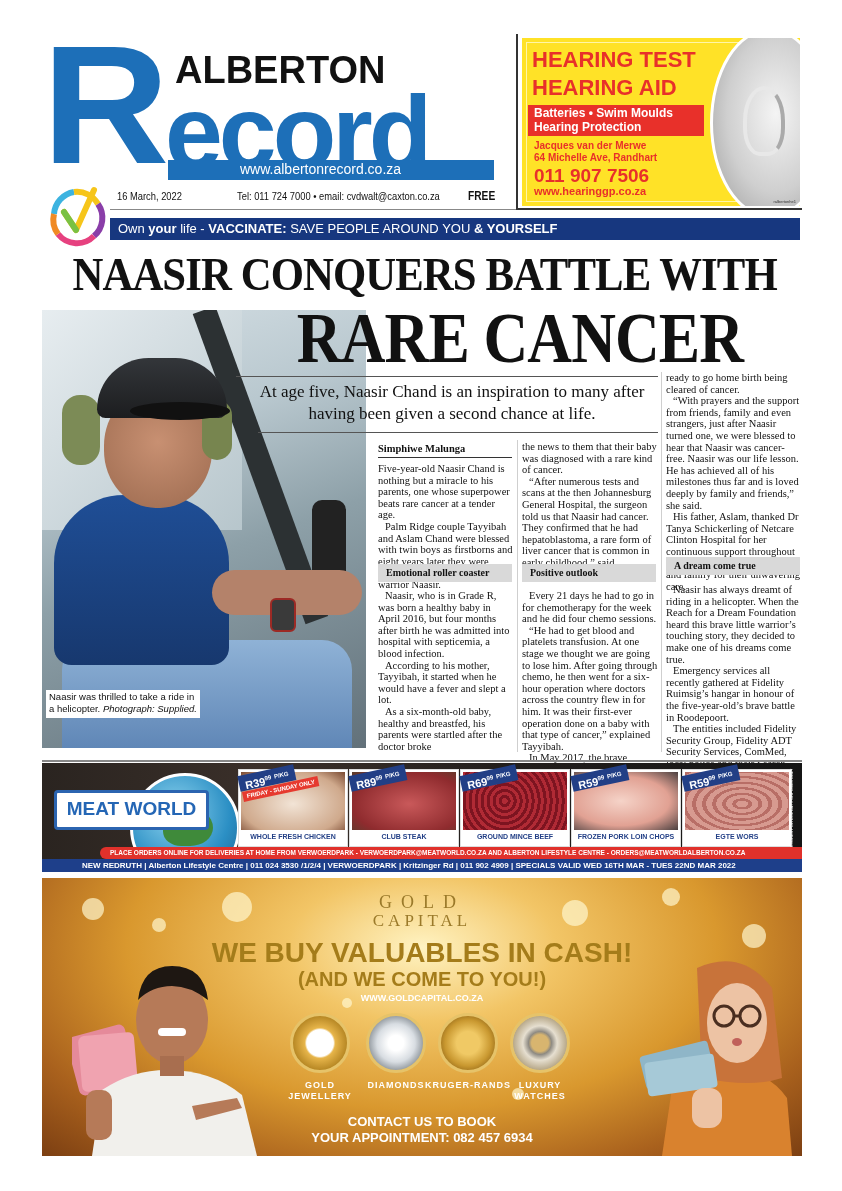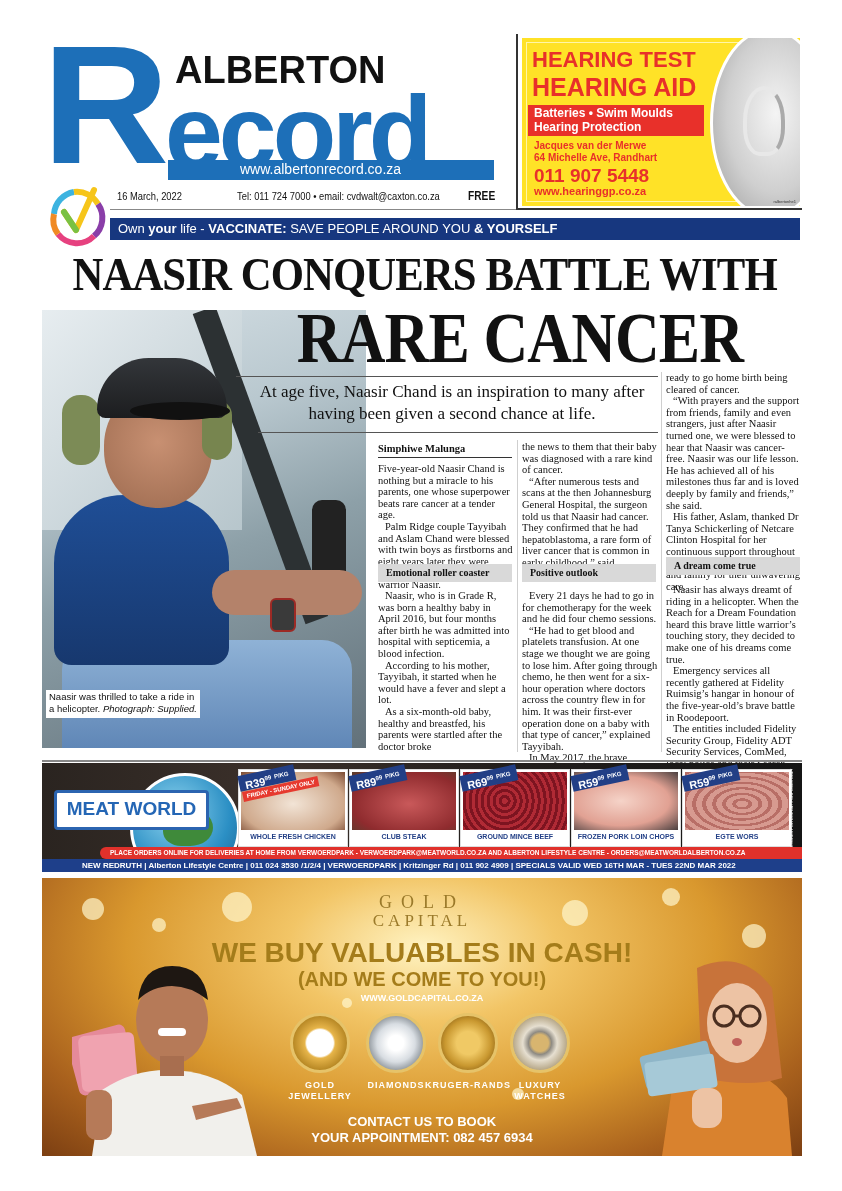--- a/index.html
+++ b/index.html
@@ -27,21 +27,21 @@
   .vax-text b { font-weight: 900; }
 
   
   .hear-frame { left: 516px; top: 34px; width: 286px; height: 176px; border-left: 2px solid #333; border-bottom: 2px solid #333; }
   .hear-ad { left: 522px; top: 38px; width: 278px; height: 168px; background: #ffe227; overflow: hidden; }
   .hear-inner { left: 4px; top: 4px; width: 270px; height: 160px; border: 1px solid #fff6a8; }
   .hear-ear { right: -30px; top: -10px; width: 120px; height: 190px; border-radius: 50%;
     background: radial-gradient(ellipse at 55% 45%, #f4f4f4 0%, #cfcfcf 55%, #9a9a9a 100%); border: 3px solid #fff; }
   .hear-ear-shape { left: 30px; top: 55px; width: 42px; height: 70px; border: 4px solid #e8e8e8; border-radius: 50% 50% 40% 40%; border-right-color: #aaa; }
   .hear-h1 { left: 10px; top: 10px; font-family: "Liberation Sans", sans-serif; font-weight: 700; font-size: 22px; line-height: 24px; color: #e8302a; }
-  .hear-h2 { left: 10px; top: 36px; font-family: "Liberation Sans", sans-serif; font-weight: 700; font-size: 25px; line-height: 27px; color: #e8302a; }
+  .hear-h2 { left: 10px; top: 36px; font-family: "Liberation Sans", sans-serif; font-weight: 700; font-size: 22px; line-height: 27px; color: #e8302a; }
   .hear-band { left: 6px; top: 67px; width: 176px; height: 31px; background: #e8302a; }
   .hear-band-text { left: 12px; top: 68px; font-family: "Liberation Sans", sans-serif; font-weight: 700; font-size: 12px; line-height: 14px; color: #fff; }
   .hear-contact { left: 12px; top: 102px; font-family: "Liberation Sans", sans-serif; font-weight: 700; font-size: 10px; line-height: 12px; color: #e8302a; }
   .hear-phone { left: 12px; top: 128px; font-family: "Liberation Sans", sans-serif; font-weight: 700; font-size: 19px; line-height: 20px; color: #e8302a; }
   .hear-web { left: 12px; top: 147px; font-family: "Liberation Sans", sans-serif; font-weight: 700; font-size: 11px; color: #e8302a; }
   .hear-tiny { right: 4px; bottom: 2px; font-family: "Liberation Sans", sans-serif; font-size: 4px; color: #333; }
 
   
   .headline-1 { left: 46px; top: 250px; width: 756px; text-align: center; font-family: "Liberation Serif", serif; font-weight: 700;
     font-size: 46px; line-height: 50px; color: #111; letter-spacing: -1px; transform: scaleX(0.93); transform-origin: center; white-space: nowrap; }
@@ -162,21 +162,21 @@
   <div class="abs hear-h2">HEARING AID</div>
   <div class="abs hear-band"></div>
   <div class="abs hear-band-text">
     <div>Batteries • Swim Moulds</div>
     <div>Hearing Protection</div>
   </div>
   <div class="abs hear-contact">
     <div>Jacques van der Merwe</div>
     <div>64 Michelle Ave, Randhart</div>
   </div>
-  <div class="abs hear-phone">011 907 5448</div>
+  <div class="abs hear-phone">011 907 7506</div>
   <div class="abs hear-web">www.hearinggp.co.za</div>
   <div class="abs hear-tiny">ralbertonhe1</div>
 </div>
 
 <div class="abs headline-1">NAASIR CONQUERS BATTLE WITH</div>
 
 <div class="abs photo">
   <div class="abs window"></div>
   <div class="abs frame-bar"></div>
   <div class="abs boy-jeans"></div>

